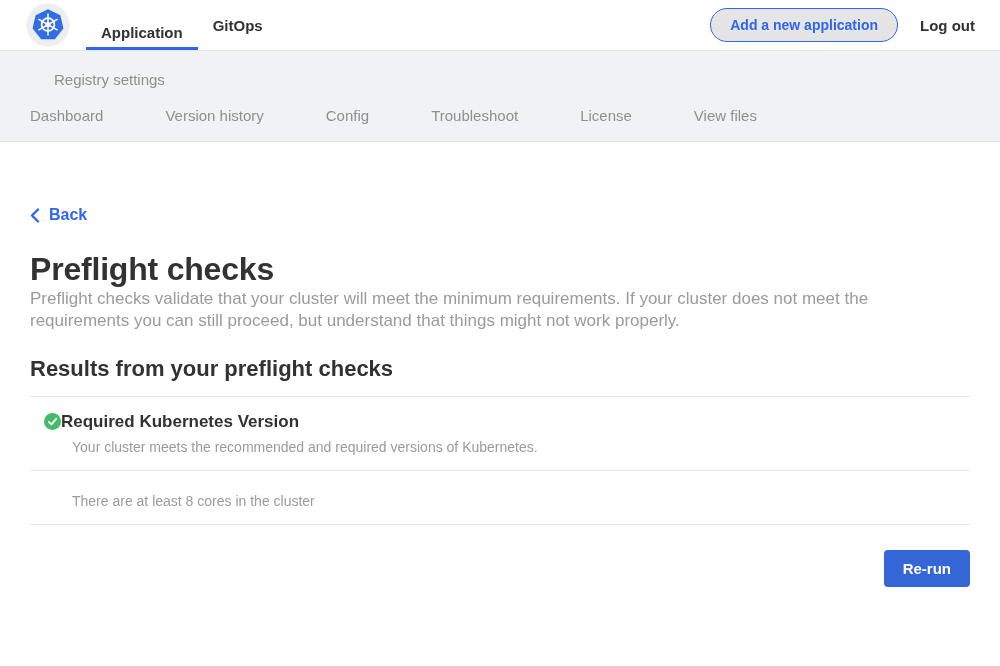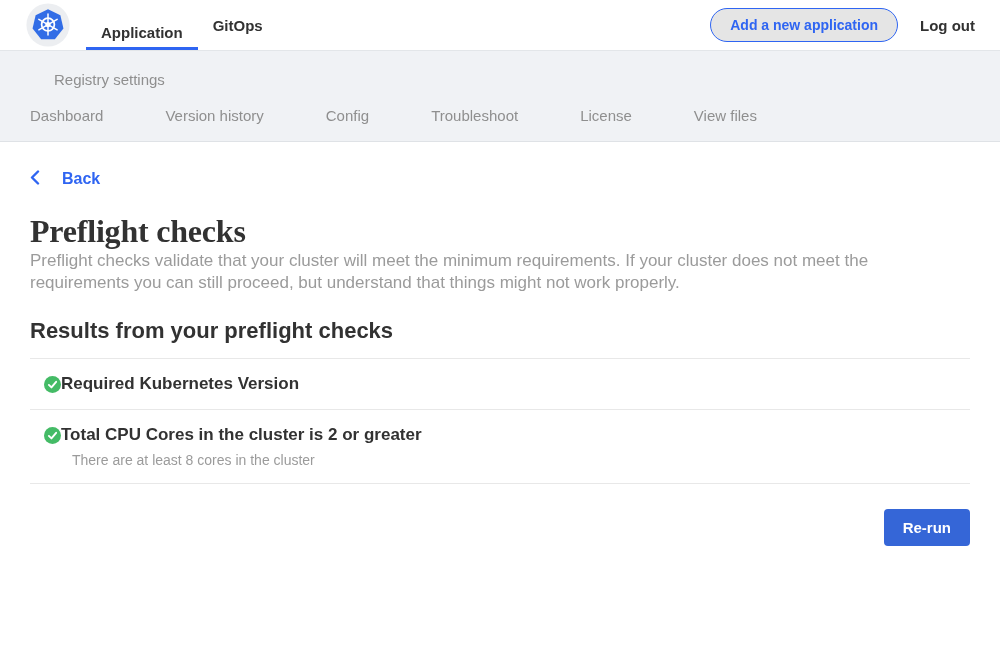--- a/index.html
+++ b/index.html
@@ -43,29 +43,28 @@
   }
   .subnav-row { display: flex; align-items: center; height: 36px; }
   .subnav-row.row2 { padding-left: 24px; }
   .subnav-item {
     font-size: 15px; color: #8f8f8f; margin-right: 62px; cursor: pointer; white-space: nowrap;
   }
 
   
   .main { padding: 28px 30px 0; }
   .back-link {
-    display: inline-flex; gap: 22px;
+    display: inline-flex; align-items: center; gap: 9px;
     color: var(--accent-blue); font-size: 16px; font-weight: 700;
-    text-decoration: none; cursor: pointer;
+    text-decoration: none; cursor: pointer; margin-top: 36px;
   }
   .back-link svg { display: block; }
   .page-title {
     margin-top: 24px; font-size: 32px; font-weight: 800; color: #323232;
     letter-spacing: -0.2px;
-    font-family: Liberation Serif, serif;
   }
   .page-desc {
     max-width: 915px;
     font-size: 17px; line-height: 22px; color: #9b9b9b;
   }
   .results-heading { margin-top: 24px; font-size: 22px; font-weight: 700; color: #323232; }
   .results { margin-top: 14px; border-top: 1px solid #e8e8e8; }
   .result-row { padding: 15px 0 15px 14px; border-bottom: 1px solid #e8e8e8; }
   .result-head { display: flex; align-items: center; }
   .check-icon { width: 17px; height: 17px; flex: 0 0 17px; }
@@ -145,31 +144,25 @@
   <div class="results">
 
     <div class="result-row">
       <div class="result-head">
         <svg class="check-icon" viewBox="0 0 16 16">
           <circle cx="8" cy="8" r="8" fill="#44bb66"></circle>
           <path d="M4.6 8.4 L7 10.7 L11.4 5.5" stroke="#ffffff" stroke-width="1.8" fill="none" stroke-linecap="round" stroke-linejoin="round"></path>
         </svg>
         <span class="result-title">Required Kubernetes Version</span>
       </div>
+      <div class="result-detail">Your cluster meets the recommended and required versions of Kubernetes.</div>
     </div>
 
 
     <div class="result-row">
-      <div class="result-head">
-        <svg class="check-icon" viewBox="0 0 16 16">
-          <circle cx="8" cy="8" r="8" fill="#44bb66"></circle>
-          <path d="M4.6 8.4 L7 10.7 L11.4 5.5" stroke="#ffffff" stroke-width="1.8" fill="none" stroke-linecap="round" stroke-linejoin="round"></path>
-        </svg>
-        <span class="result-title">Total CPU Cores in the cluster is 2 or greater</span>
-      </div>
       <div class="result-detail">There are at least 8 cores in the cluster</div>
     </div>
 
   </div>
 
   <div class="actions">
     <button class="rerun-btn">Re-run</button>
   </div>
 </main>
 

